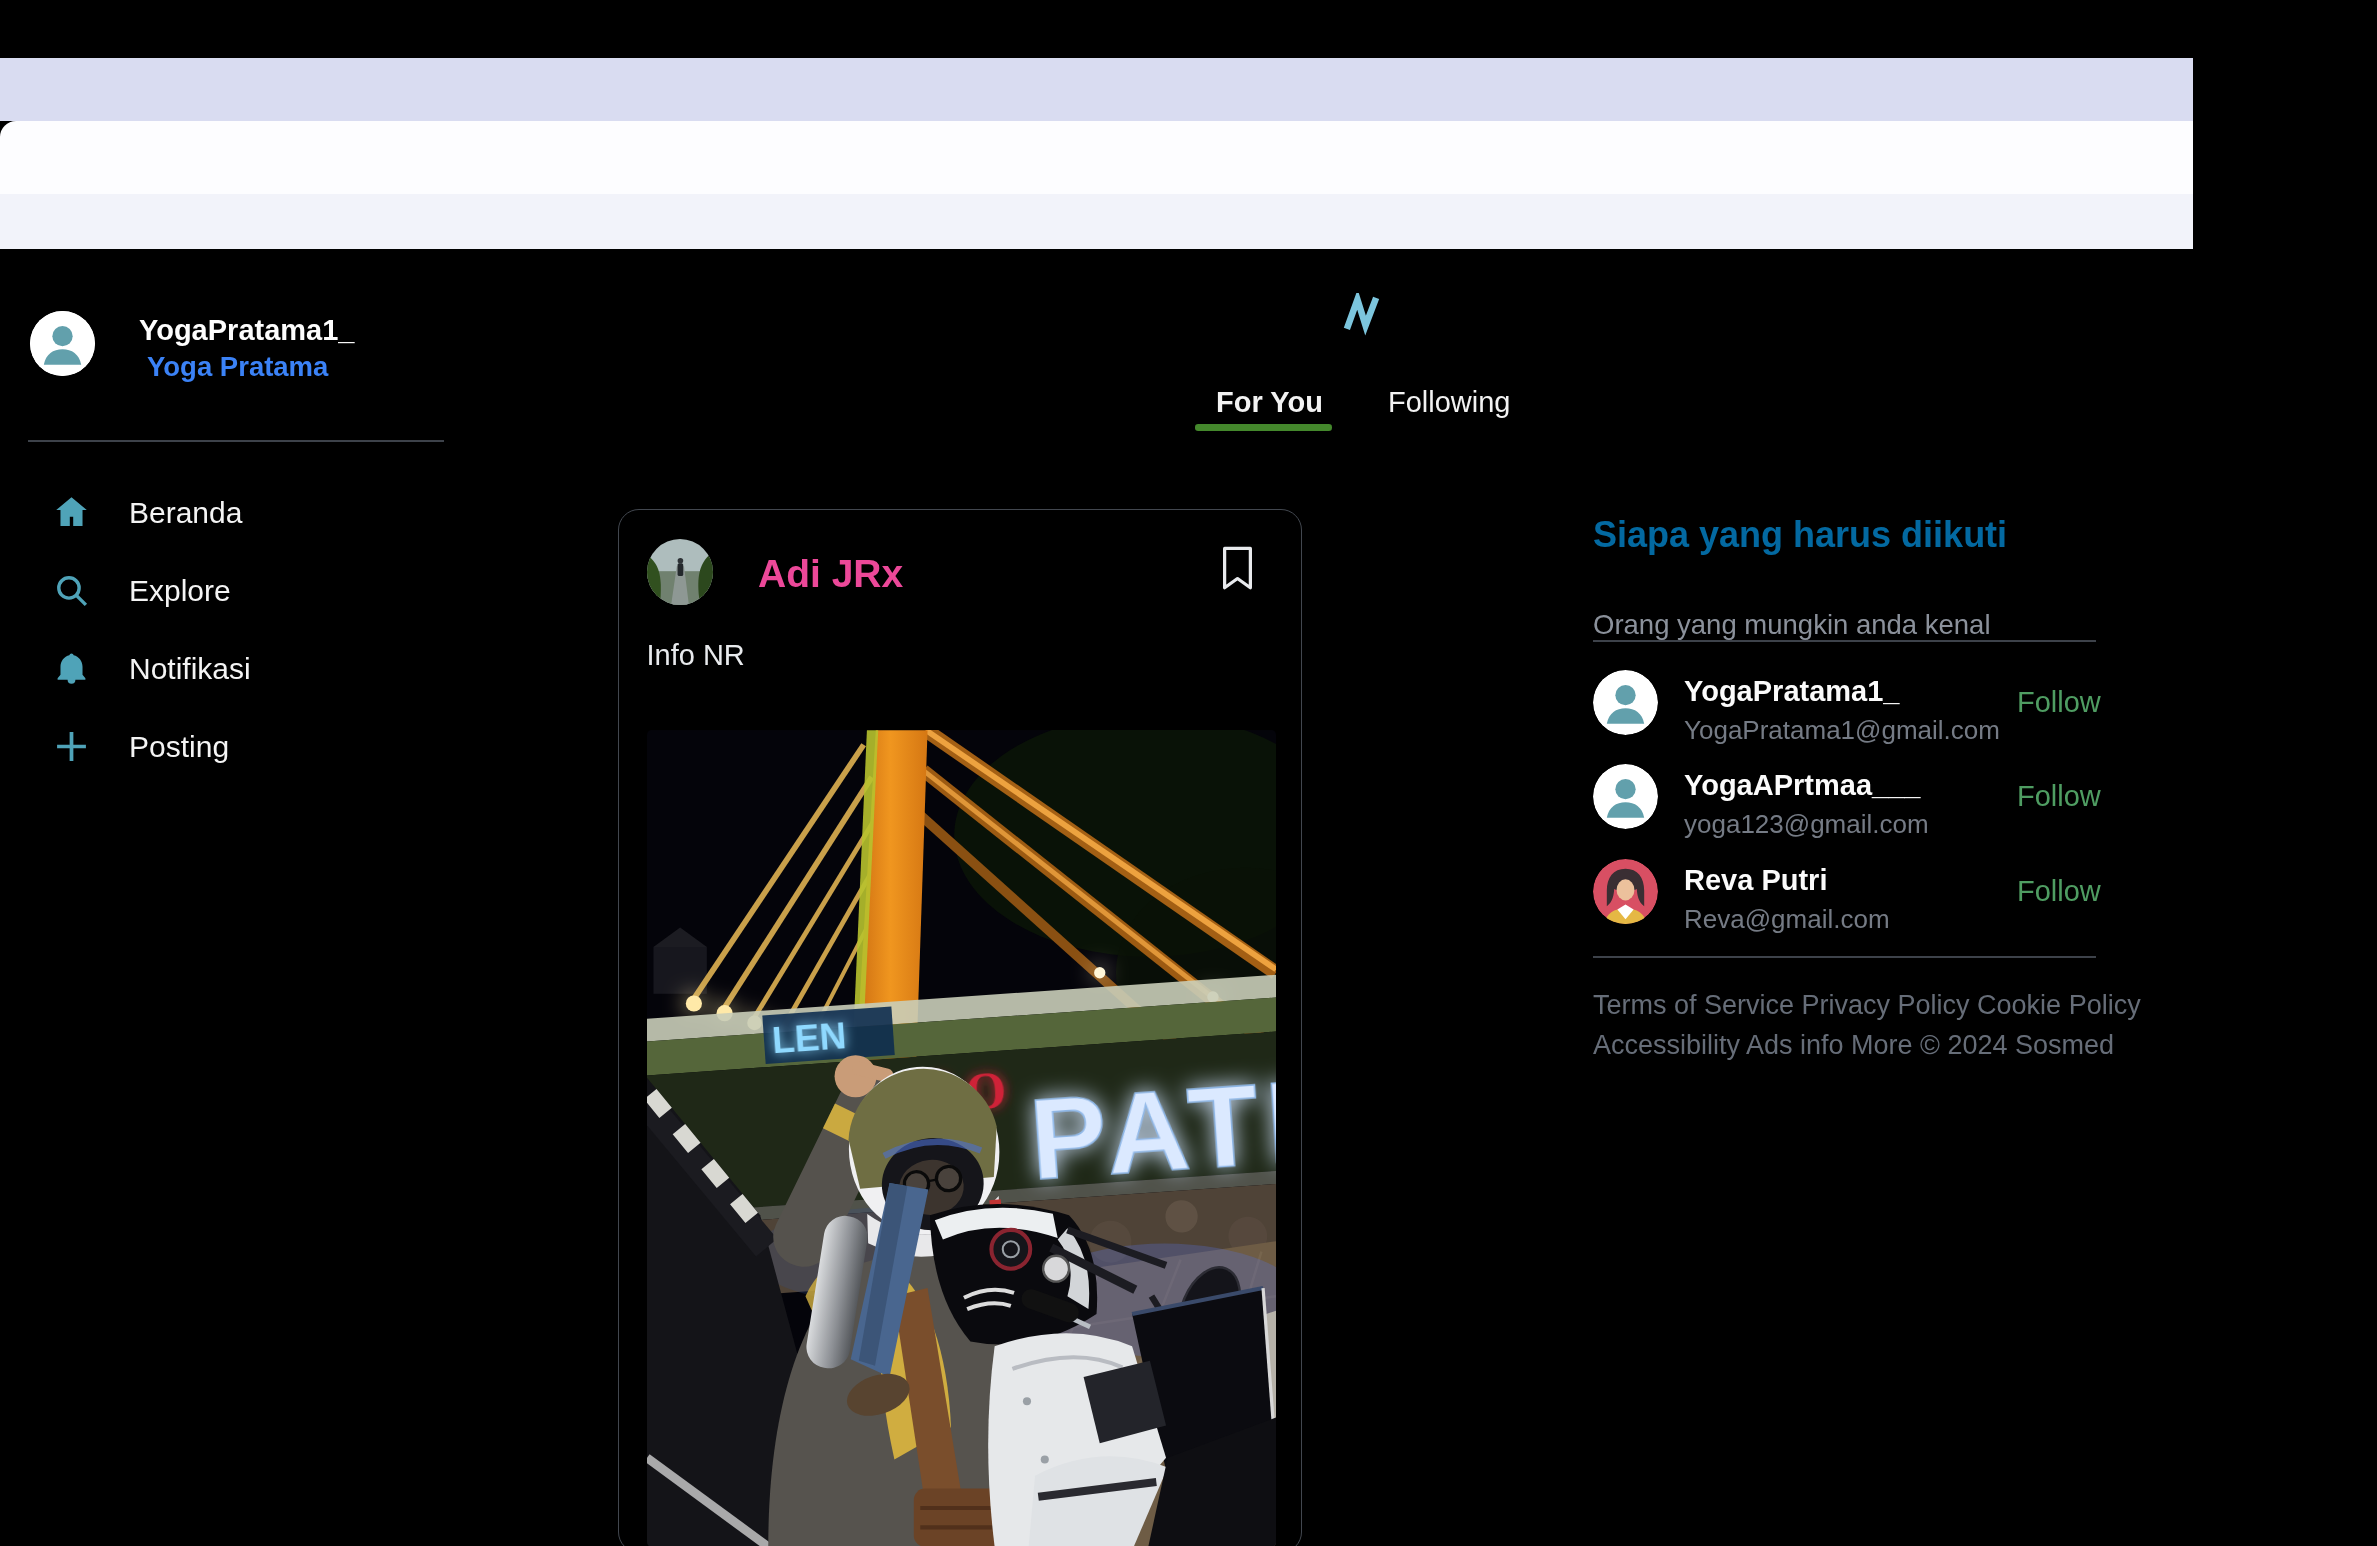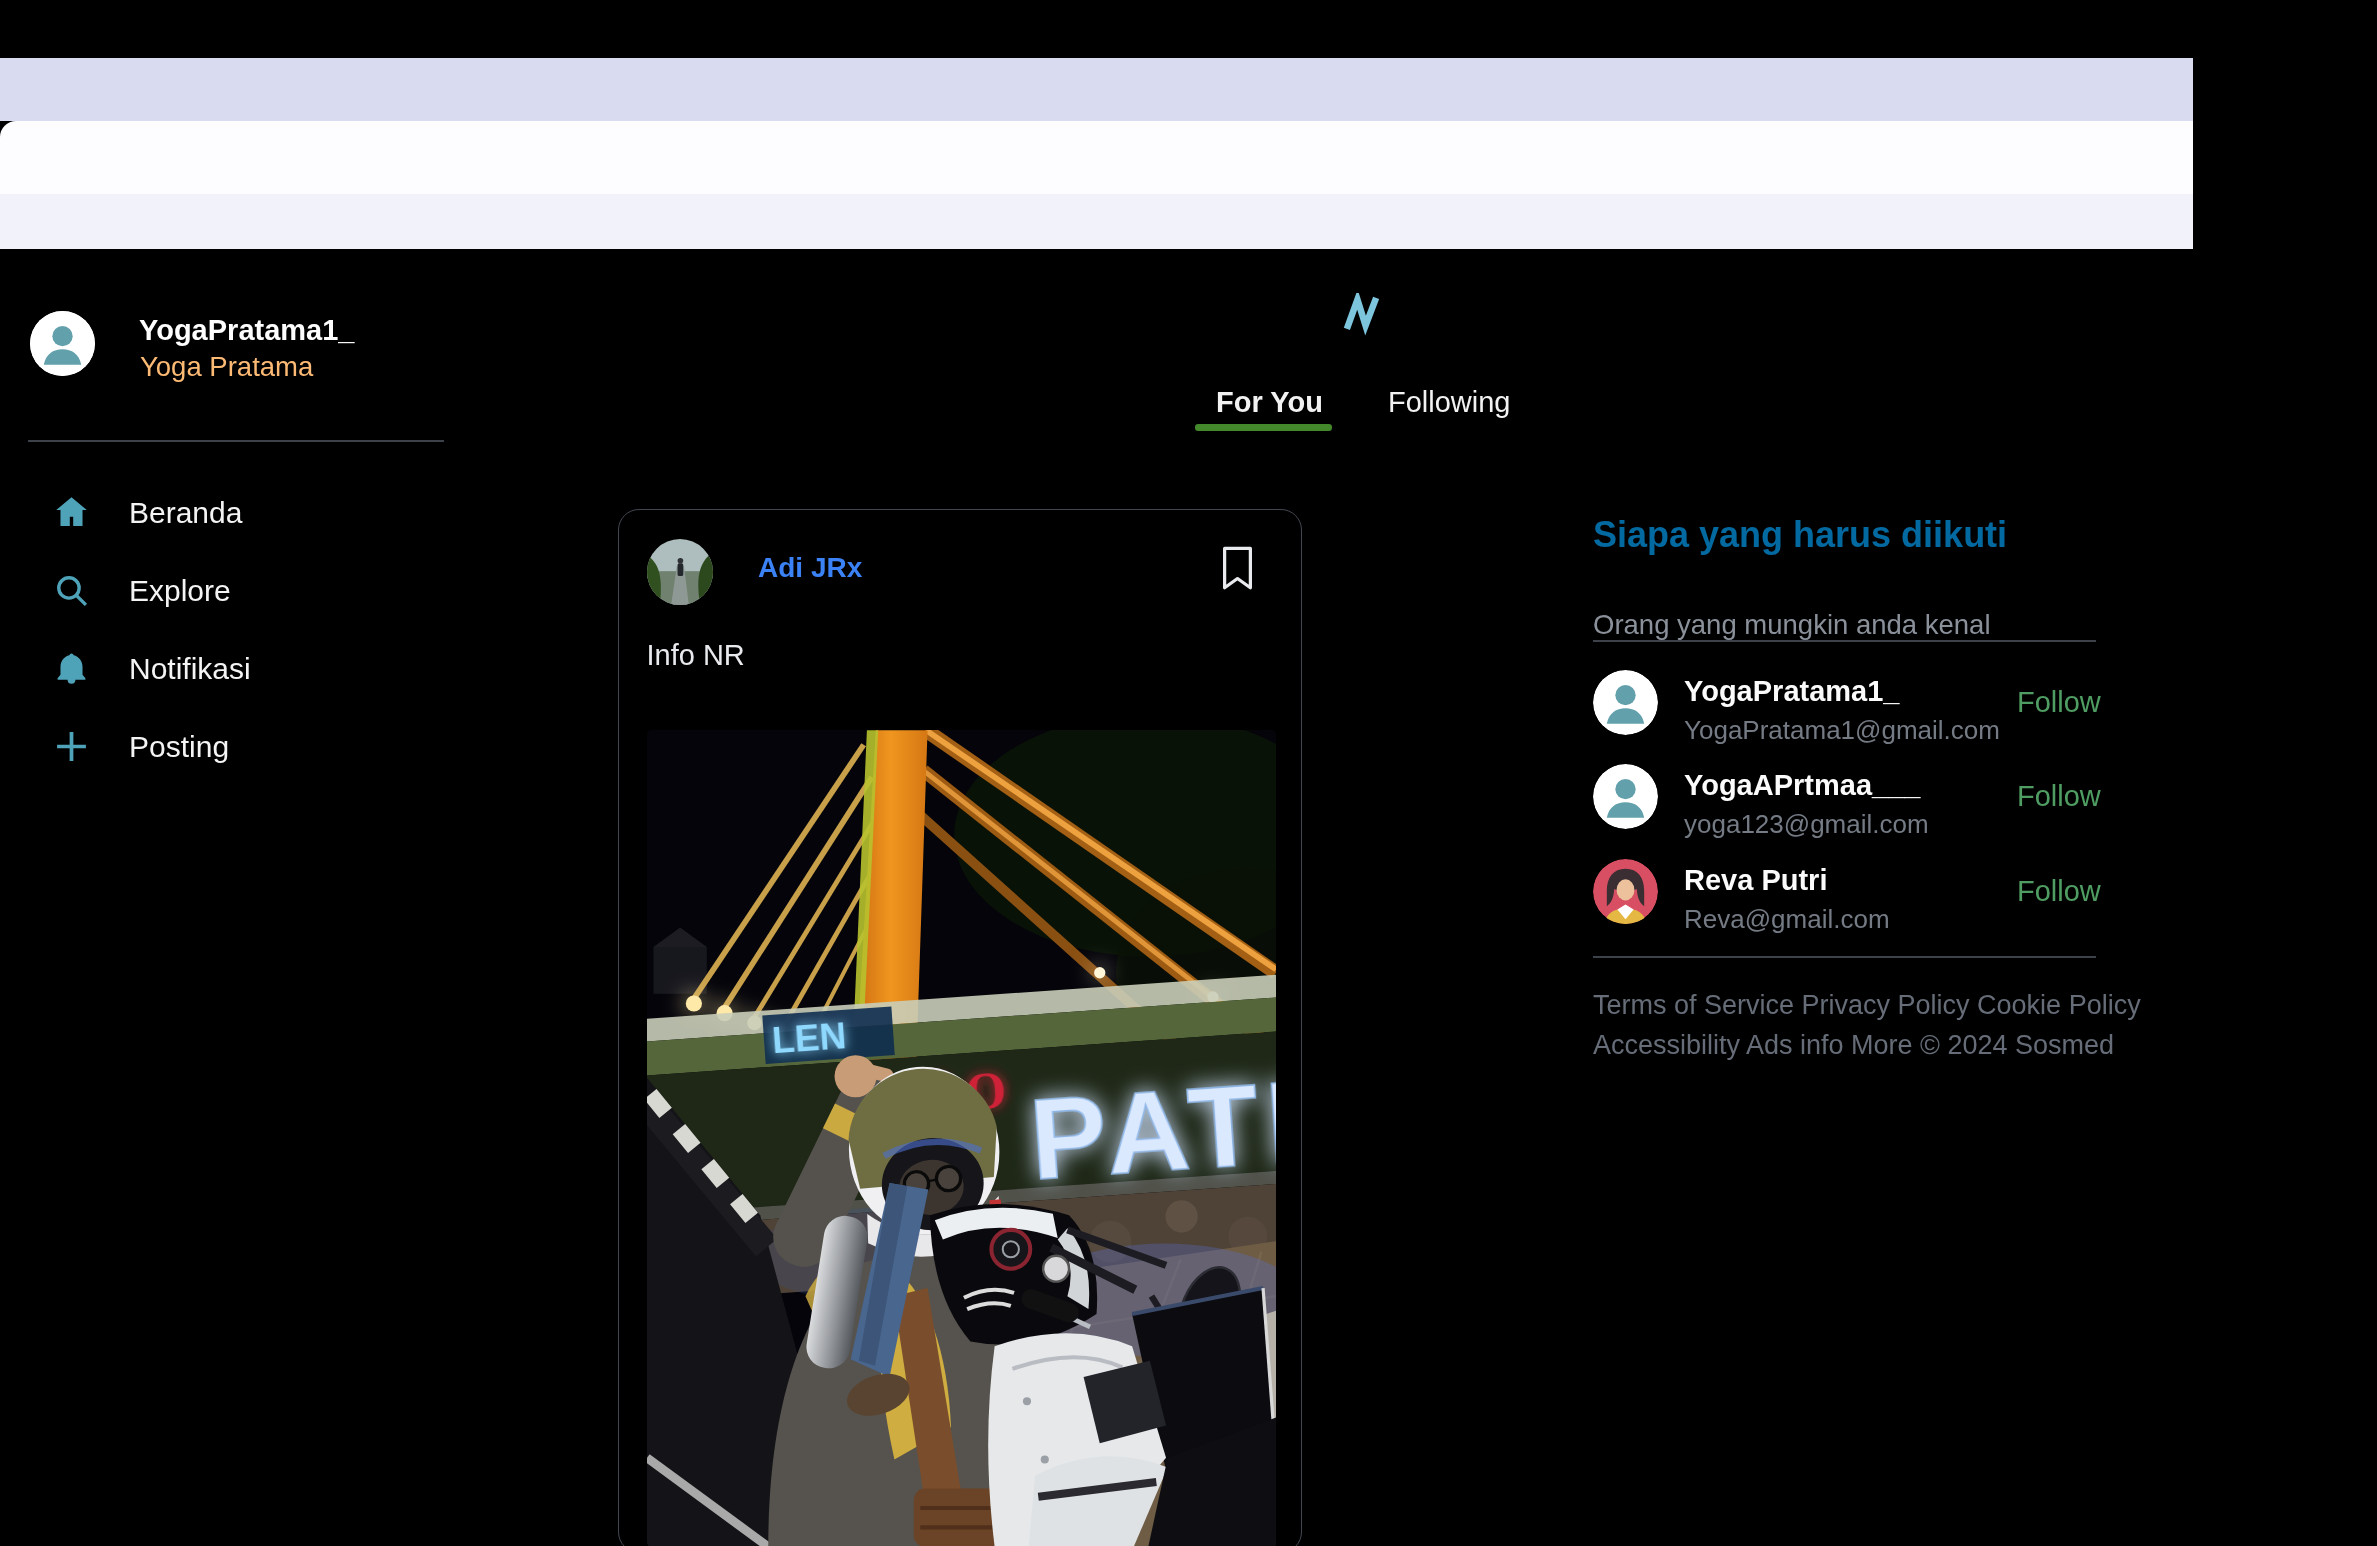--- a/index.html
+++ b/index.html
@@ -31,33 +31,33 @@
   .bm-label{font-size:23.5px;color:#44484f;}
   #bm-sep{left:2158px;top:207px;width:2.4px;height:29px;background:#c9cdde;}
   #chev-btn{left:2310px;top:63px;width:57px;height:57px;border-radius:14.6px;background:#e7e9f7;
             display:flex;align-items:center;justify-content:center;}
 
   
   #content{left:0;top:249px;width:2377px;height:1297px;background:#000;}
   .circle-avatar{border-radius:50%;overflow:hidden;}
   #sb-avatar{left:30px;top:62px;width:65px;height:65px;background:#fff;}
   #sb-username{left:139px;top:65px;font-size:29px;font-weight:bold;color:#fdfdfd;}
-  #sb-handle{left:140px;top:102px;font-size:27.5px;color:#fdba74;}
+  #sb-handle{left:147px;top:102px;font-size:27.5px;color:#3b82f6;font-weight:bold;}
   #sb-divider{left:27.5px;top:191px;width:416px;height:2.4px;background:#3d424a;}
   .menu-item{position:absolute;left:0;width:453px;height:52px;cursor:pointer;}
   .menu-item .micon{position:absolute;left:52px;top:4.9px;width:39px;height:39px;}
   .menu-item .mlabel{position:absolute;left:129px;top:0;line-height:49px;font-size:30px;color:#f4f4f4;font-weight:500;}
 
   #feed-logo{left:1342px;top:44px;width:39px;height:44px;}
   .feed-tab{position:absolute;top:137px;font-size:29px;color:#f2f2f2;cursor:pointer;}
   #feed-tab-underline{left:1195px;top:175px;width:137px;height:6.5px;border-radius:3.2px;background:#44882c;}
 
   #post-card{left:618px;top:260px;width:684px;height:1044px;border:1.6px solid #42474f;border-radius:21px;background:#000;box-sizing:border-box;overflow:hidden;}
   #post-avatar{position:absolute;left:27.5px;top:29px;width:66px;height:66px;}
-  #post-author{position:absolute;left:139px;top:42px;font-size:28px;font-weight:bold;color:#3b82f6;}
+  #post-author{position:absolute;left:139px;top:42px;font-size:39px;font-weight:bold;color:#ec4899;}
   #post-bookmark{position:absolute;left:600px;top:34px;width:37px;height:49px;}
   #post-caption{position:absolute;left:27.5px;top:129px;font-size:29px;color:#e8eaed;}
   #post-photo{position:absolute;left:27.5px;top:220px;width:629px;height:817px;border-radius:4.9px;overflow:hidden;background:#05050a;}
 
   #sg-title{left:1593px;top:265px;font-size:36px;font-weight:bold;color:#0369a1;}
   #sg-subtitle{left:1593px;top:320px;font-size:27.5px;color:#8b919b;margin-top:40px;}
   .sg-divider{position:absolute;left:1593px;width:503px;height:2.4px;background:#3d424a;}
   .sg-row{position:absolute;left:1593px;width:503px;height:81px;}
   .sg-row .uavatar{position:absolute;left:0;top:0;width:65px;height:65px;}
   .sg-row .uname{position:absolute;left:91px;top:4.9px;font-size:29px;font-weight:bold;color:#fbfbfb;}

